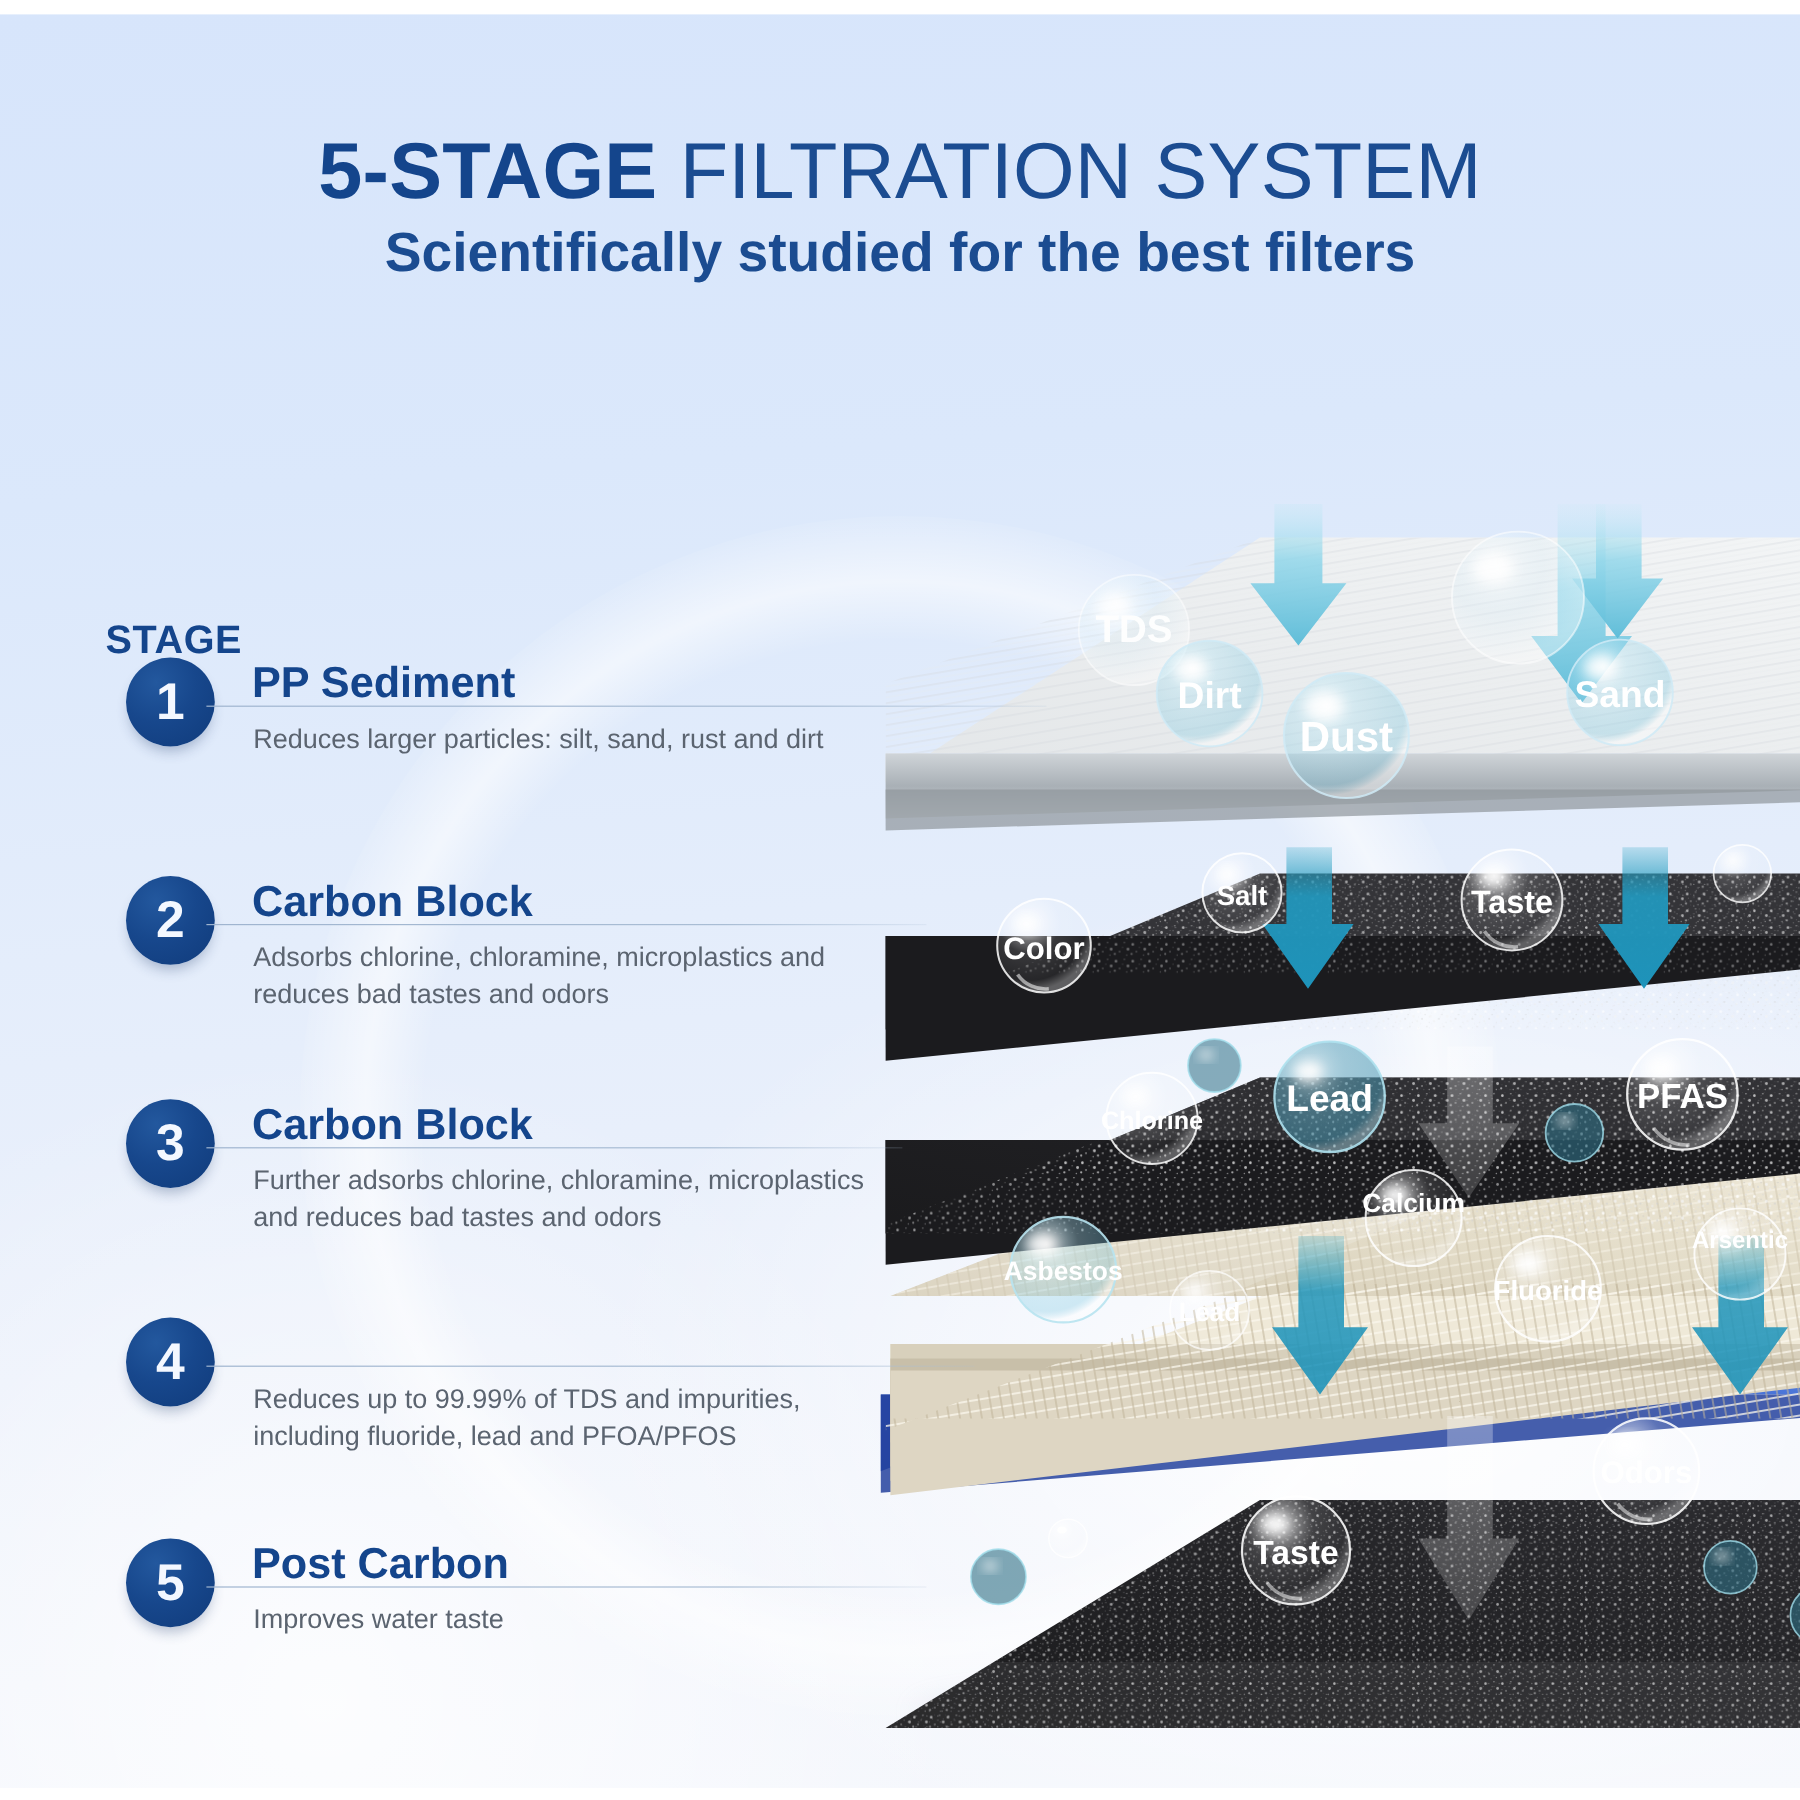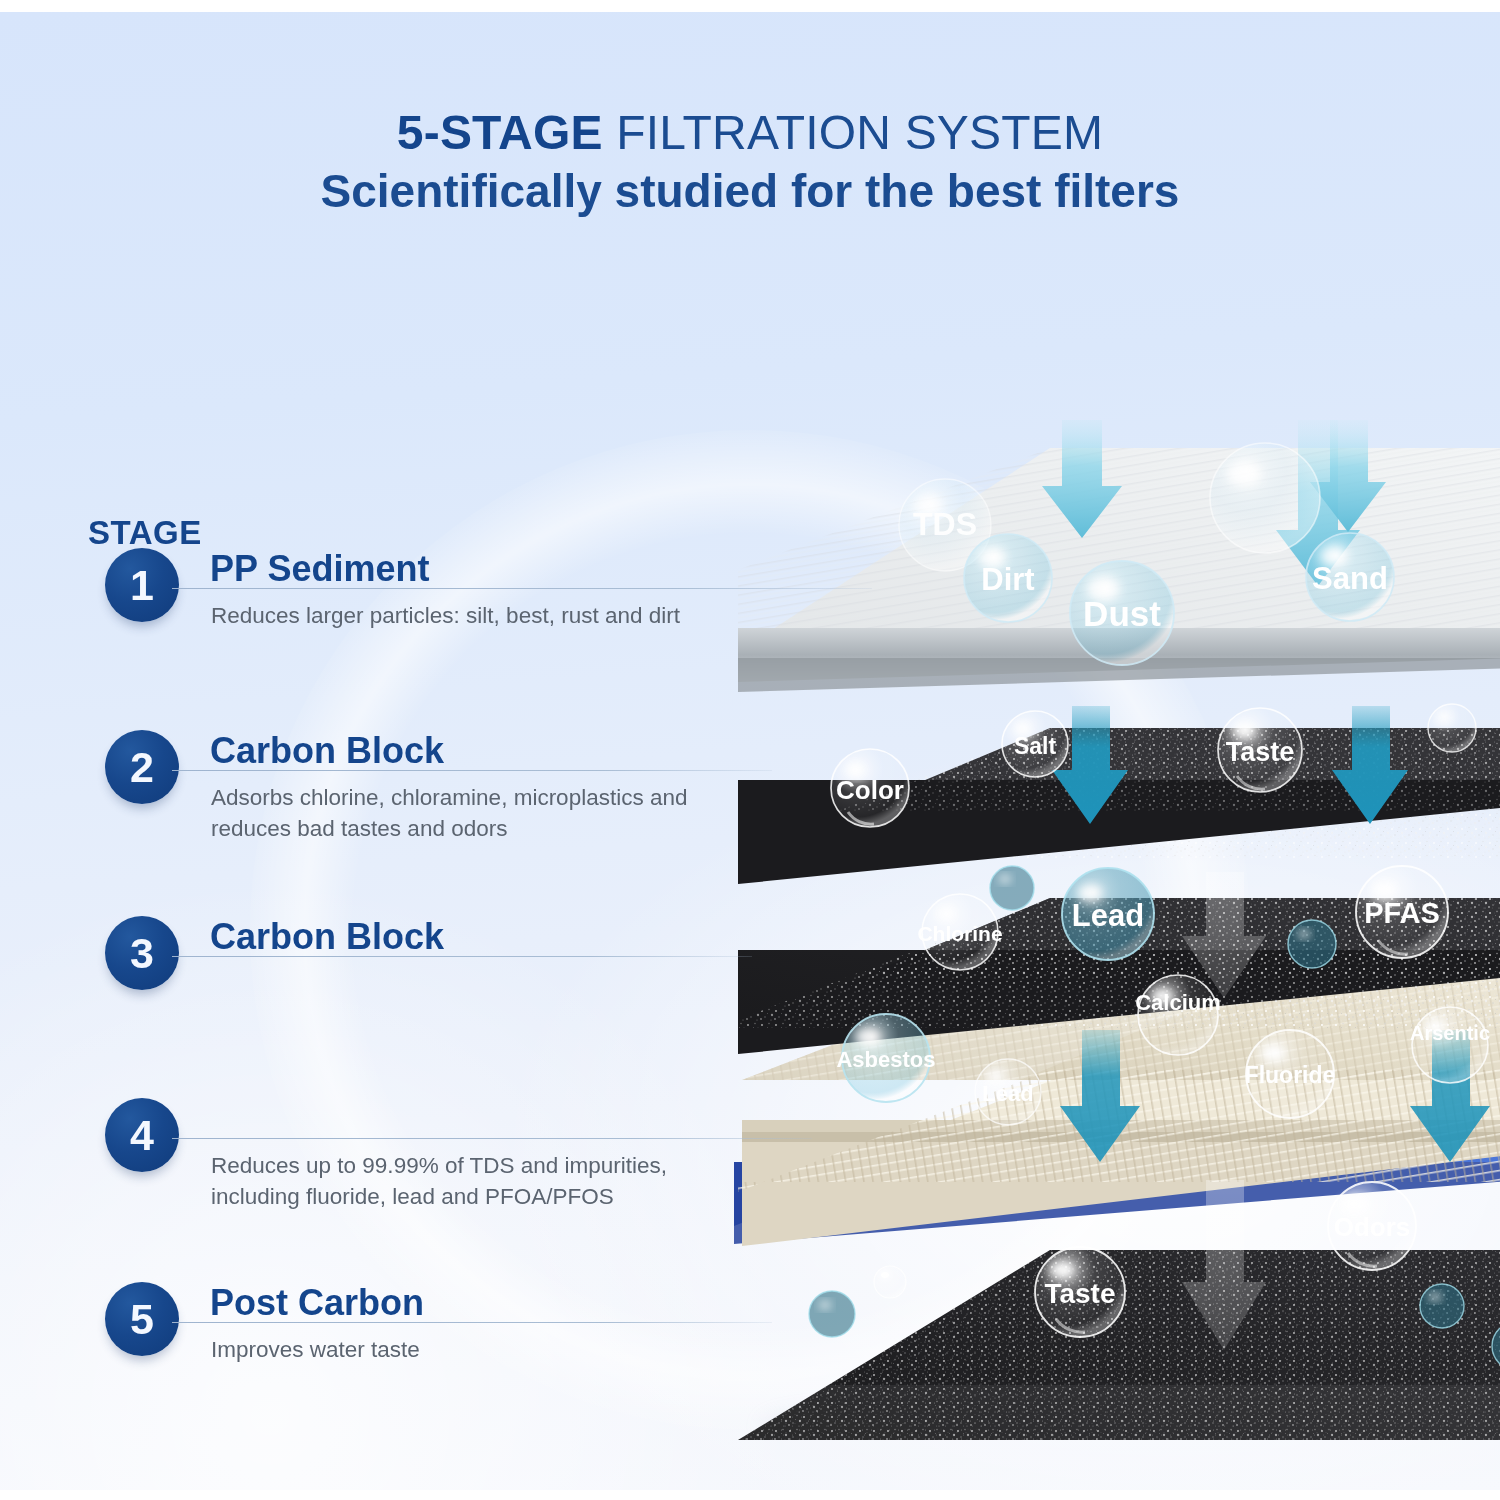--- a/index.html
+++ b/index.html
@@ -21,21 +21,21 @@
   .bg-swirl{
     position:absolute;left:250px;top:430px;width:1000px;height:1000px;
     border-radius:50%;
     background:radial-gradient(circle at 50% 50%, rgba(255,255,255,0) 56%, rgba(255,255,255,.55) 63%, rgba(255,255,255,0) 72%);
     pointer-events:none;
   }
 
   
   .header{position:absolute;left:0;top:108px;width:1500px;text-align:center;}
   .h-title{
-    font-size:48px;letter-spacing:.2px;color:#1b4c91;
+    font-size:66px;letter-spacing:.2px;color:#1b4c91;
     font-weight:400;line-height:1.05;white-space:nowrap;
   }
   .h-title .strong{font-weight:800;color:#14458c;}
   .h-sub{
     margin-top:8px;font-size:46px;font-weight:700;color:#1b4c91;
     line-height:1.1;white-space:nowrap;
   }
 
   
   .stage-word{
@@ -482,34 +482,35 @@
       </g>
     </svg>
   </div>
 
   <div class="stage-word">STAGE</div>
 
   <div class="stage" style="top:548px">
     <div class="badge">1</div>
     <div class="s-title">PP Sediment</div>
     <div class="s-line" style="width:700px"></div>
-    <div class="s-desc">Reduces larger particles: silt, best, rust and dirt</div>
+    <div class="s-desc">Reduces larger particles: silt, sand, rust and dirt</div>
   </div>
 
   <div class="stage" style="top:730px">
     <div class="badge">2</div>
     <div class="s-title">Carbon Block</div>
     <div class="s-line" style="width:600px"></div>
     <div class="s-desc">Adsorbs chlorine, chloramine, microplastics and reduces bad tastes and odors</div>
   </div>
 
   <div class="stage" style="top:916px">
     <div class="badge">3</div>
     <div class="s-title">Carbon Block</div>
     <div class="s-line" style="width:580px"></div>
+    <div class="s-desc" style="width:540px">Further adsorbs chlorine, chloramine, microplastics and reduces bad tastes and odors</div>
   </div>
 
   <div class="stage" style="top:1098px">
     <div class="badge">4</div>
     <div class="s-line" style="width:640px"></div>
     <div class="s-desc" style="width:520px">Reduces up to 99.99% of TDS and impurities, including fluoride, lead and PFOA/PFOS</div>
   </div>
 
   <div class="stage" style="top:1282px">
     <div class="badge">5</div>

